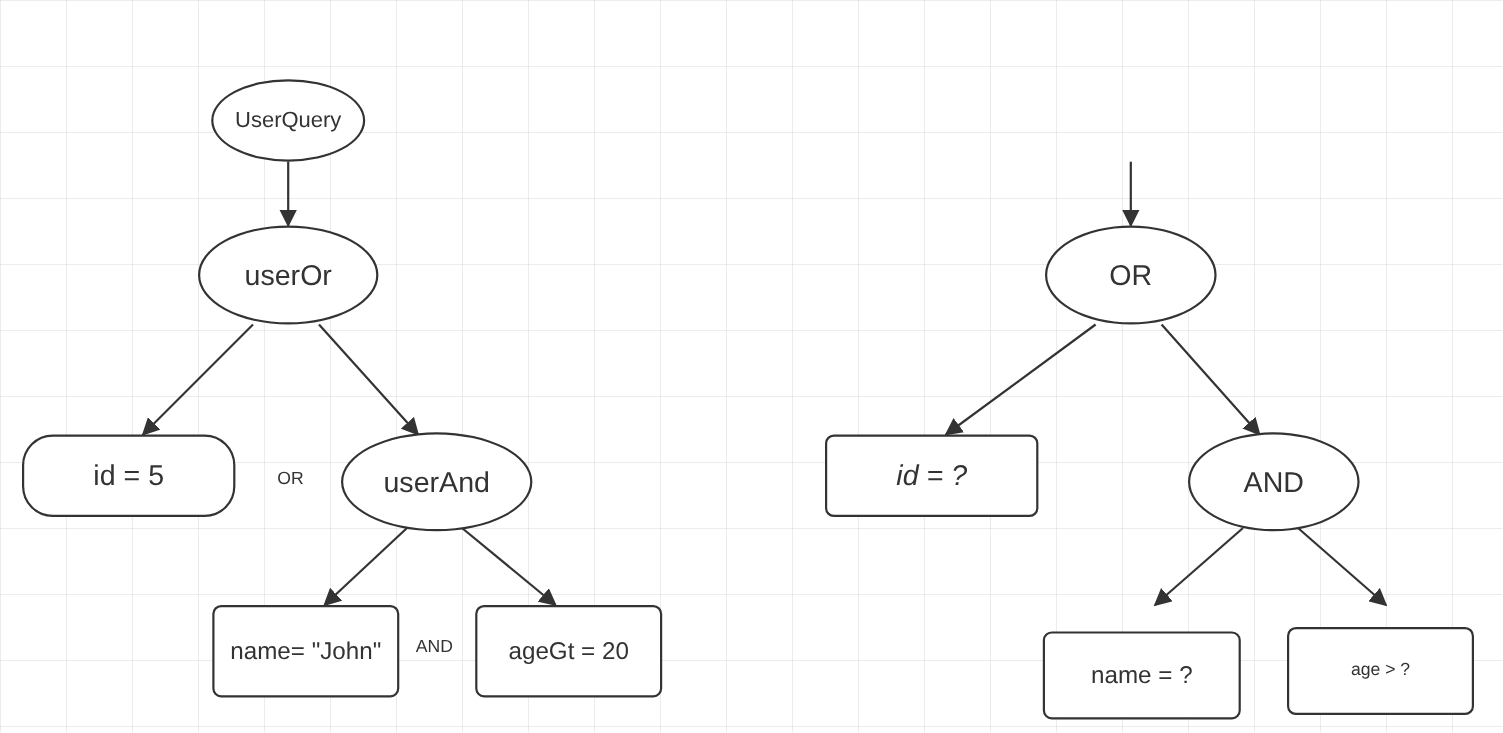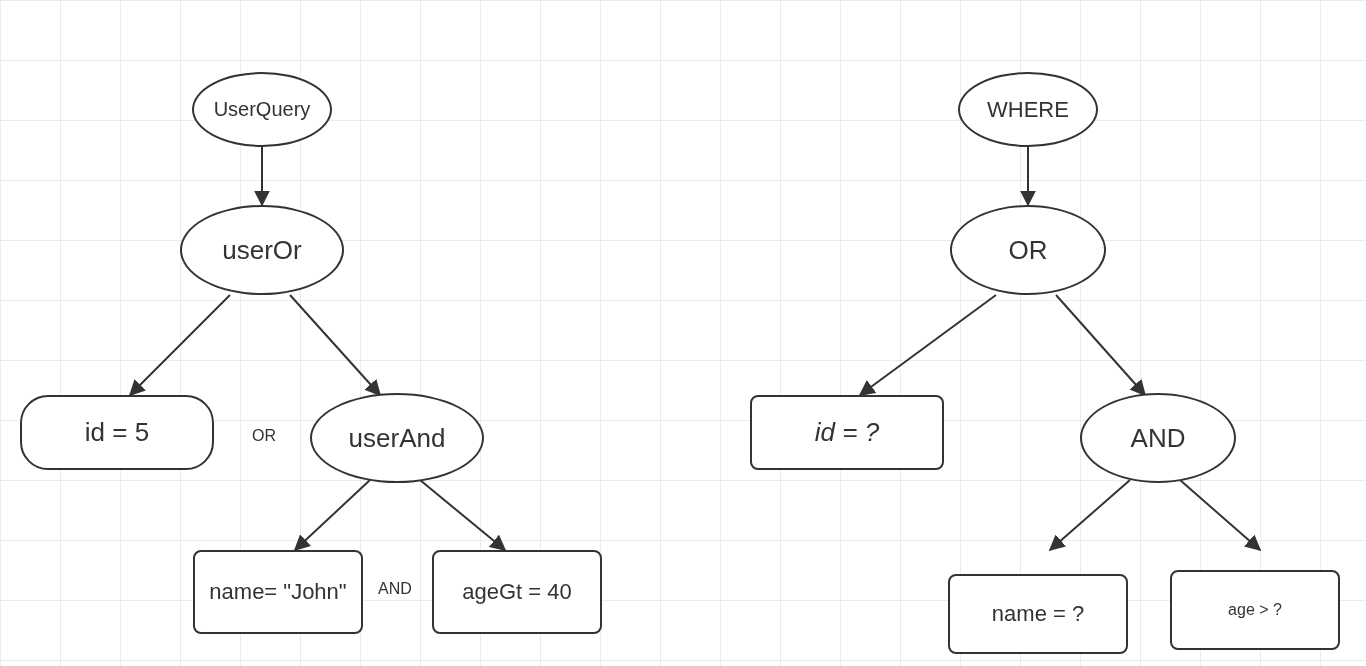--- a/index.html
+++ b/index.html
@@ -100,26 +100,23 @@
     <span>userAnd</span>
   </div>
 
   <div class="node rect" style="left:193px; top:550px; width:170px; height:84px; font-size:22px;">
     <span>name= "John"</span>
   </div>
 
   <div class="conn-label" style="left:378px; top:580px;">AND</div>
 
   <div class="node rect" style="left:432px; top:550px; width:170px; height:84px; font-size:22px;">
-    <span>ageGt = 40</span>
+    <span>ageGt = 20</span>
   </div>
 
-  <div class="node ellipse" style="left:958px; top:72px; width:140px; height:75px; font-size:22px;">
-    <span>WHERE</span>
-  </div>
 
   <div class="node ellipse" style="left:950px; top:205px; width:156px; height:90px; font-size:26px;">
     <span>OR</span>
   </div>
 
   <div class="node rect" style="left:750px; top:395px; width:194px; height:75px; font-size:26px;font-style:italic;">
     <span>id = ?</span>
   </div>
 
   <div class="node ellipse" style="left:1080px; top:393px; width:156px; height:90px; font-size:26px;">

